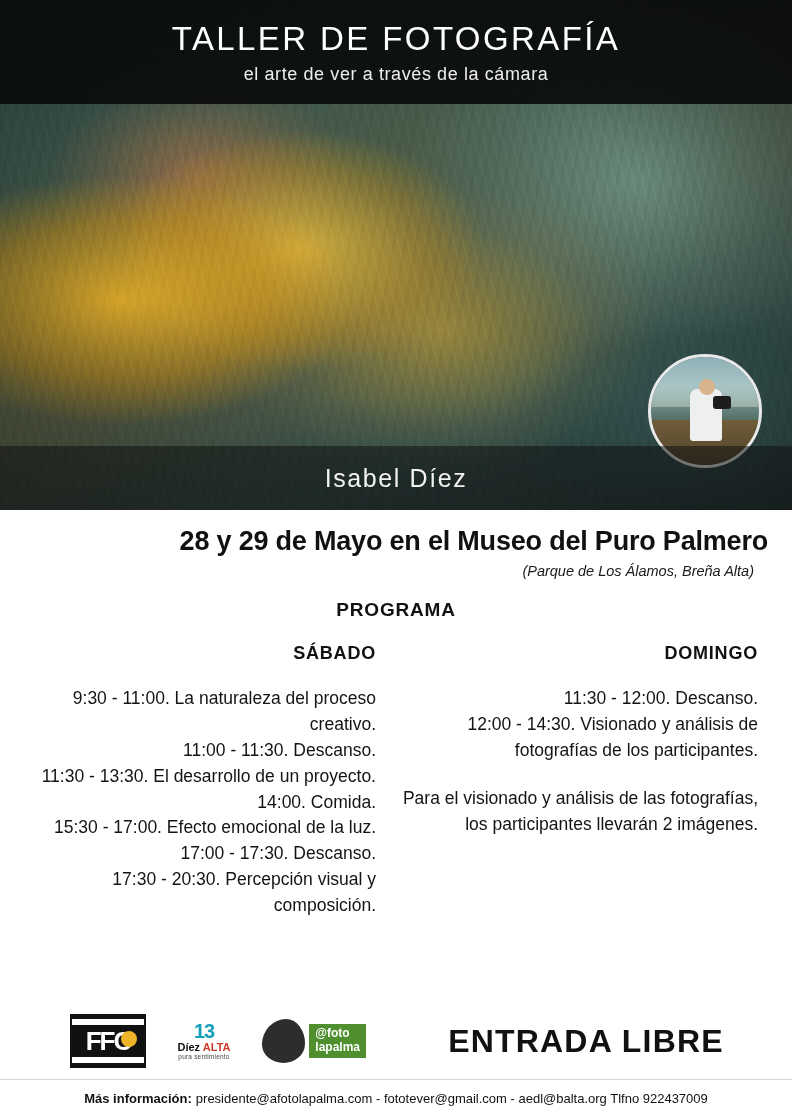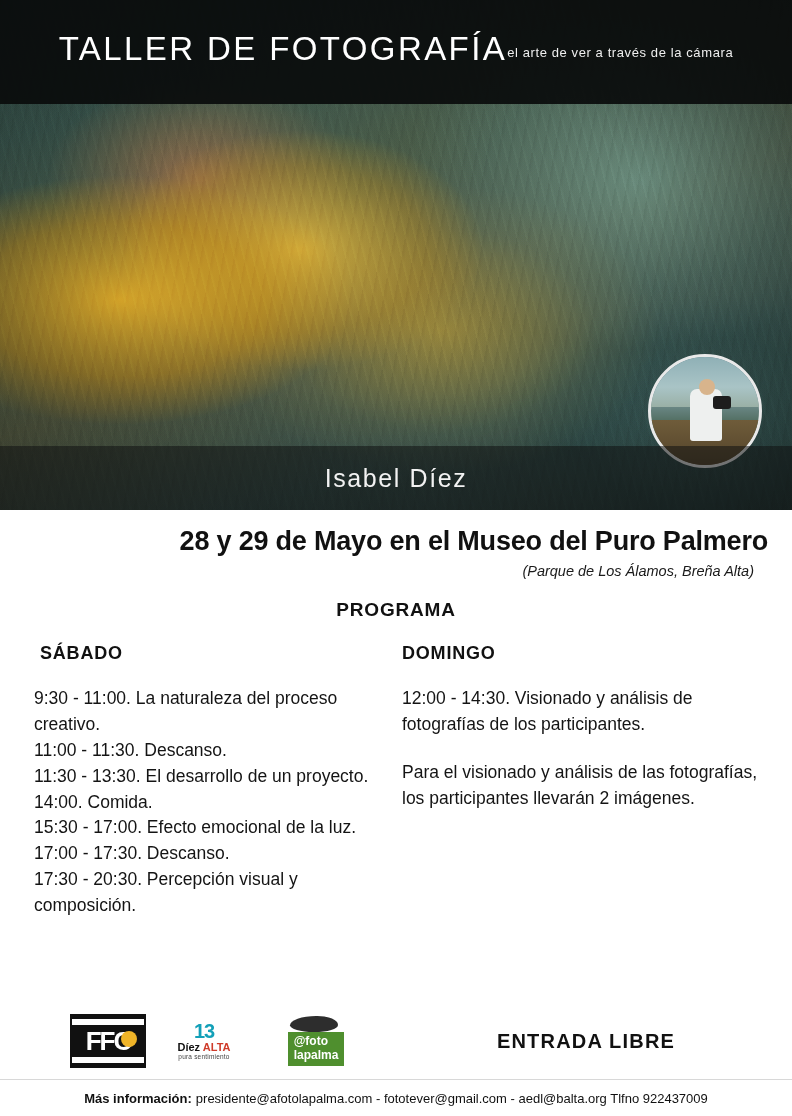--- a/index.html
+++ b/index.html
@@ -49,34 +49,35 @@
     position: absolute;
     inset: 0;
     background: radial-gradient(ellipse 620px 420px at 50% 45%, rgba(0,0,0,0) 40%, rgba(0,0,0,0.35) 100%);
   }
   .hero-top-band {
     position: absolute;
     top: 0; left: 0; right: 0;
     height: 104px;
     background: rgba(10,12,12,0.93);
     display: flex;
+    flex-direction: column;
     align-items: center;
     justify-content: center;
   }
   .title-main {
     color: #ffffff;
     font-size: 33px;
     letter-spacing: 2.4px;
     font-weight: 400;
     margin: 0 0 6px 0;
     text-align: center;
   }
   .title-sub {
     color: #efefef;
-    font-size: 13px;
+    font-size: 18px;
     letter-spacing: 0.6px;
     font-weight: 400;
     margin: 0;
     text-align: center;
   }
   .hero-bottom-band {
     position: absolute;
     left: 0; right: 0; bottom: 0;
     height: 64px;
     background: rgba(16,18,18,0.55);
@@ -157,20 +158,21 @@
     margin: 20px 0 0 0;
   }
   .cols {
     display: flex;
     margin-top: 22px;
     padding: 0 10px;
   }
   .col {
     width: 50%;
     box-sizing: border-box;
+    text-align: right;
   }
   .col.left { padding-right: 20px; }
   .col.right { padding-left: 6px; }
   .day-title {
     font-size: 18px;
     font-weight: bold;
     letter-spacing: 0.8px;
     margin: 0 0 22px 0;
   }
   .col.left .day-title { padding-left: 6px; }
@@ -235,40 +237,40 @@
     font-size: 20px; color: #13a0b8; font-weight: bold; letter-spacing: -1px;
   }
   .logo-ba .ba-name {
     font-size: 11px; font-weight: bold; color: #111;
   }
   .logo-ba .ba-name em { color:#cf3b2a; font-style: normal; }
   .logo-ba .ba-tag { font-size: 6.5px; color: #444; letter-spacing: 0.2px; }
   .logo-foto {
     width: 104px; height: 50px;
     position: relative;
-    display: flex; align-items: center; flex-direction: column;
+    display: flex; align-items: center;
   }
   .logo-foto .blob {
     width: 48px; height: 44px;
     background: #2d2d2d;
     border-radius: 56% 44% 50% 50% / 58% 56% 44% 42%;
   }
   .logo-foto .foto-txt {
     margin-left: 4px;
     background: #4f8f2e;
     color: #fff;
     font-size: 12px;
     line-height: 1.15;
     padding: 3px 6px;
     font-weight: bold;
   }
   .entrada {
     flex: 1;
     text-align: center;
-    font-size: 20px;
+    font-size: 32px;
     font-weight: bold;
     letter-spacing: 1.2px;
     padding-right: 40px;
   }
   .contact-bar {
     position: absolute;
     left: 0; right: 0; bottom: 0;
     height: 36px;
     display: flex;
     align-items: center;
@@ -321,20 +323,21 @@
         <p>11:30 - 13:30. El desarrollo de un proyecto.</p>
         <p>14:00. Comida.</p>
         <p>15:30 - 17:00. Efecto emocional de la luz.</p>
         <p>17:00 - 17:30. Descanso.</p>
         <p>17:30 - 20:30. Percepción visual y composición.</p>
       </div>
     </div>
     <div class="col right">
       <div class="day-title">DOMINGO</div>
       <div class="schedule">
+        <p>11:30 - 12:00. Descanso.</p>
         <p>12:00 - 14:30. Visionado y análisis de fotografías de los participantes.</p>
       </div>
       <div class="note">Para el visionado y análisis de las fotografías, los participantes llevarán 2 imágenes.</div>
     </div>
   </div>
 </div>
 
 <div class="footer-row">
   <div class="logos">
     <div class="logo-ffc">

